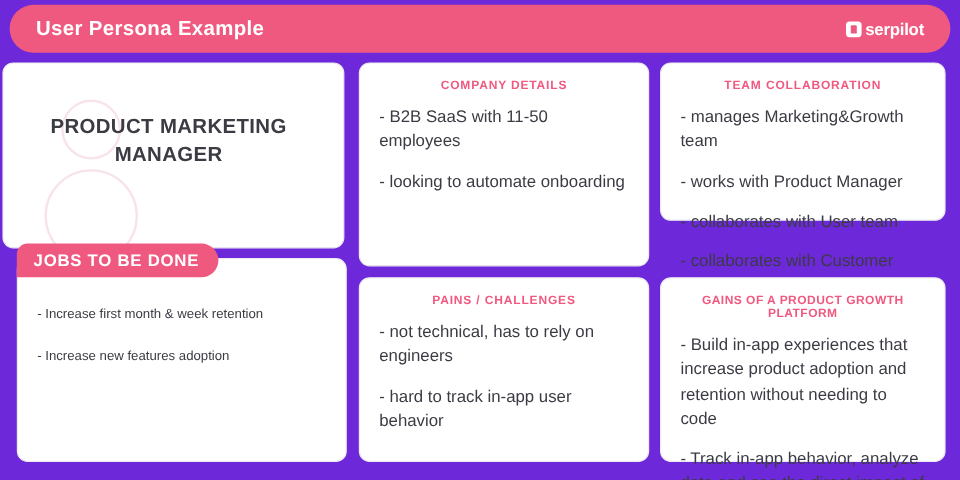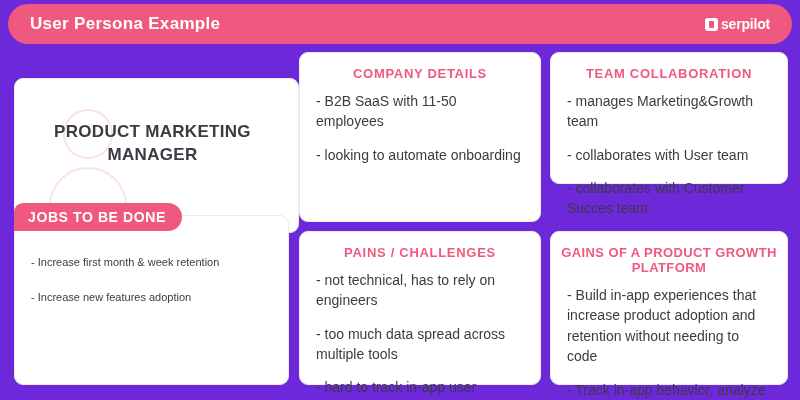--- a/index.html
+++ b/index.html
@@ -75,46 +75,45 @@
   
   .card {
     position: absolute;
     background: #ffffff;
     border: 1px solid #eceaf0;
     border-radius: 9px;
     box-sizing: border-box;
   }
   .card-title {
     color: #f0597f;
-    font-size: 13px;
+    font-size: 10px;
     font-weight: bold;
     text-align: center;
     letter-spacing: 0.7px;
     margin: 13px 10px 10px 10px;
   }
   .bullets {
     margin: 0;
     padding: 0 16px;
     list-style: none;
   }
   .bullets li {
     color: #3b3b44;
     font-size: 14px;
     line-height: 1.45;
     margin-bottom: 13px;
   }
 
   
   .persona-card {
-    left: 14px;
+    left: 2px;
     top: 52px;
     width: 285px;
     height: 155px;
     overflow: hidden;
-    margin-top: 26px;
   }
   .avatar {
     position: absolute;
     left: 32px;
     top: 30px;
     width: 86px;
     height: 110px;
   }
   .avatar-head {
     position: absolute;
@@ -225,30 +224,30 @@
     <ul class="bullets">
       <li>- B2B SaaS with 11-50 employees</li>
       <li>- looking to automate onboarding</li>
     </ul>
   </div>
 
   <div class="card team-card">
     <div class="card-title">TEAM COLLABORATION</div>
     <ul class="bullets">
       <li>- manages Marketing&amp;Growth team</li>
+      <li>- works with Product Manager</li>
       <li>- collaborates with User team</li>
       <li>- collaborates with Customer Succes team</li>
     </ul>
   </div>
 
   <div class="card pains-card">
     <div class="card-title">PAINS / CHALLENGES</div>
     <ul class="bullets">
       <li>- not technical, has to rely on engineers</li>
-      <li>- too much data spread across multiple tools</li>
       <li>- hard to track in-app user behavior</li>
     </ul>
   </div>
 
   <div class="card gains-card">
     <div class="card-title">GAINS OF A PRODUCT GROWTH PLATFORM</div>
     <ul class="bullets">
       <li>- Build in-app experiences that increase product adoption and retention without needing to code</li>
       <li>- Track in-app behavior, analyze data and see the direct impact of the experiences inside the dashboard</li>
     </ul>

